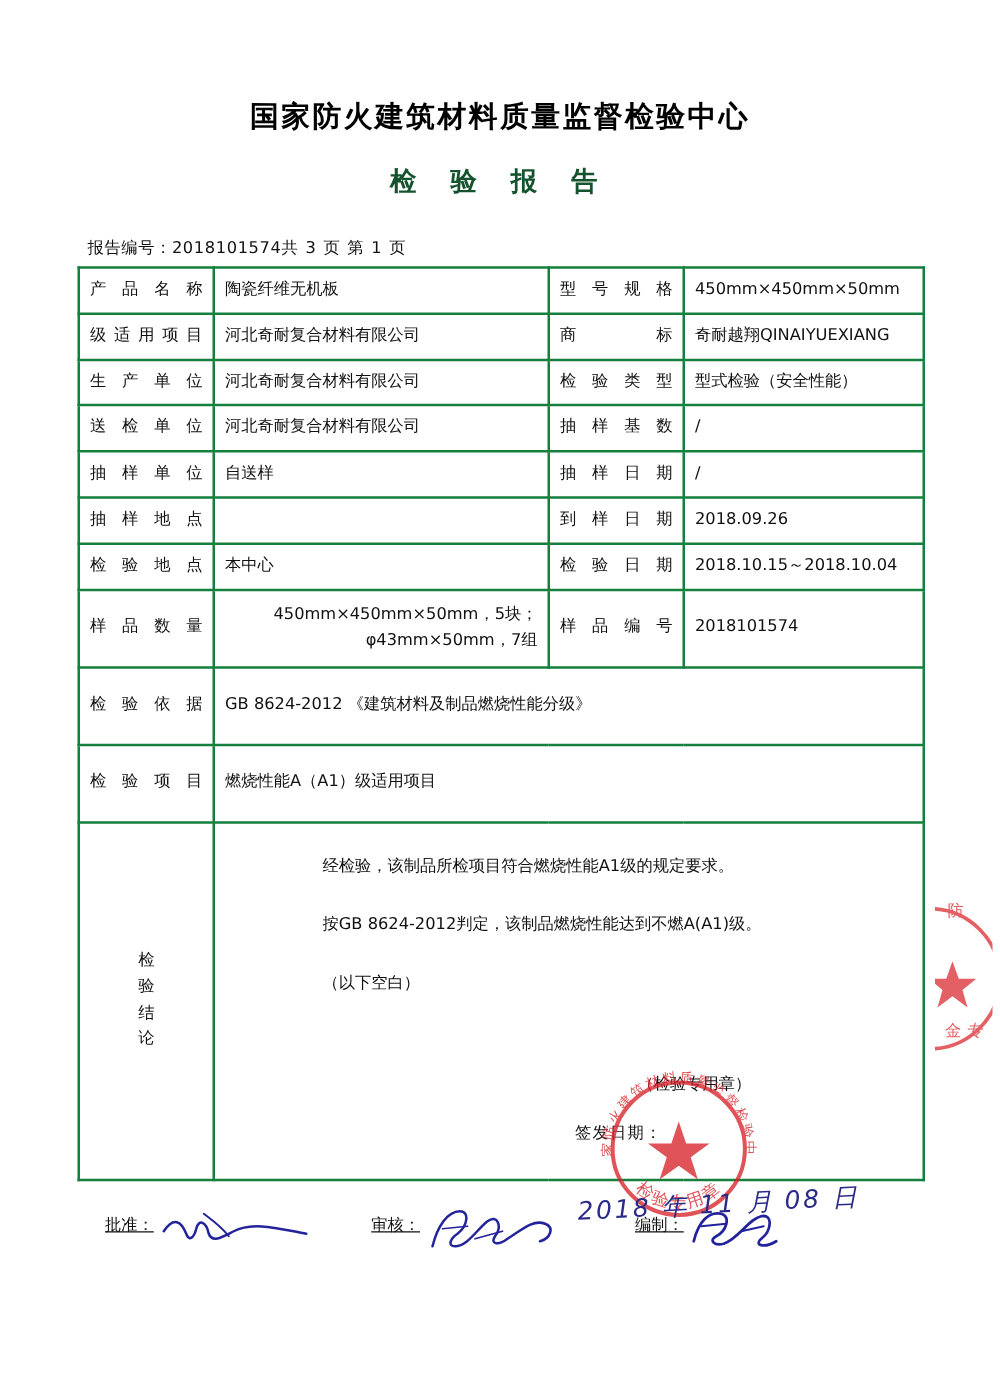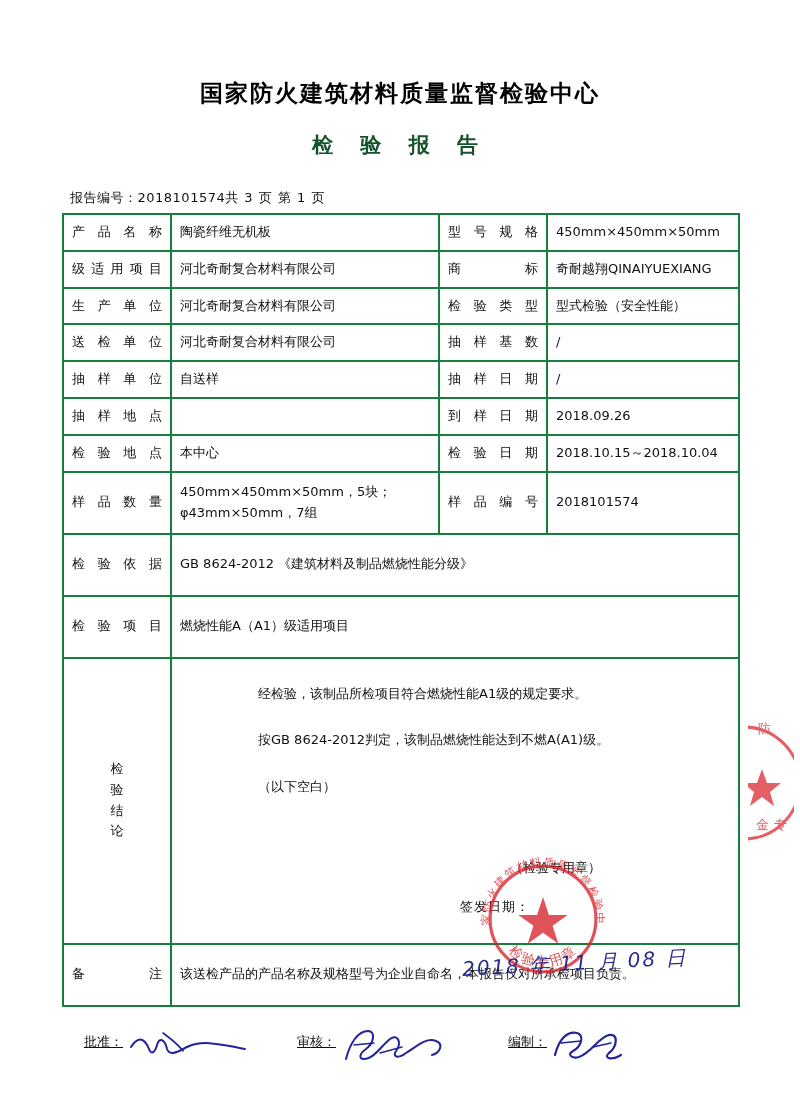--- a/index.html
+++ b/index.html
@@ -78,21 +78,21 @@
     padding-left: 12px;
     padding-right: 12px;
     white-space: nowrap;
   }
   .col-a { width: 108px; }
   .col-b { width: 268px; }
   .col-c { width: 108px; }
   .col-d { width: 192px; }
 
   .tall-val { height: 46px; }
-  .two-line { line-height: 1.75; }
+  .two-line { line-height: 1.75; text-align: right; }
 
   td.concl-label {
     text-align: center;
     width: 108px;
     letter-spacing: 0;
     line-height: 2.6;
   }
   .concl-body {
     padding: 18px 0 10px 0;
     position: relative;
@@ -242,24 +242,20 @@
       </tr>
       <tr>
         <td class="concl-label">检<br>验<br>结<br>论</td>
         <td class="concl-body" colspan="3">
           <div class="concl-line">经检验，该制品所检项目符合燃烧性能A1级的规定要求。</div>
           <div class="concl-line">按GB 8624-2012判定，该制品燃烧性能达到不燃A(A1)级。</div>
           <div class="concl-line">（以下空白）</div>
           <div class="stamp-note">（检验专用章）</div>
           <div class="sign-date">签发日期：</div>
         </td>
-      </tr>
-      <tr>
-        <td class="lbl">备注</td>
-        <td class="val remark-body tall-val" colspan="3">该送检产品的产品名称及规格型号为企业自命名，本报告仅对所承检项目负责。</td>
       </tr>
     </tbody>
   </table>
 
   <div class="signs">
     <div class="sign-block">
       <span class="label">批准：</span>
       <svg class="sign-img" viewBox="0 0 130 40">
         <path d="M8 22 C16 10, 22 14, 26 24 C28 30, 32 28, 34 20 C36 12, 42 14, 44 24 C47 32, 56 26, 64 22 C80 14, 100 20, 122 24" fill="none" stroke="#23239b" stroke-width="2" stroke-linecap="round"></path>
         <path d="M40 8 C48 14, 54 18, 60 26" fill="none" stroke="#23239b" stroke-width="1.6" stroke-linecap="round"></path>

